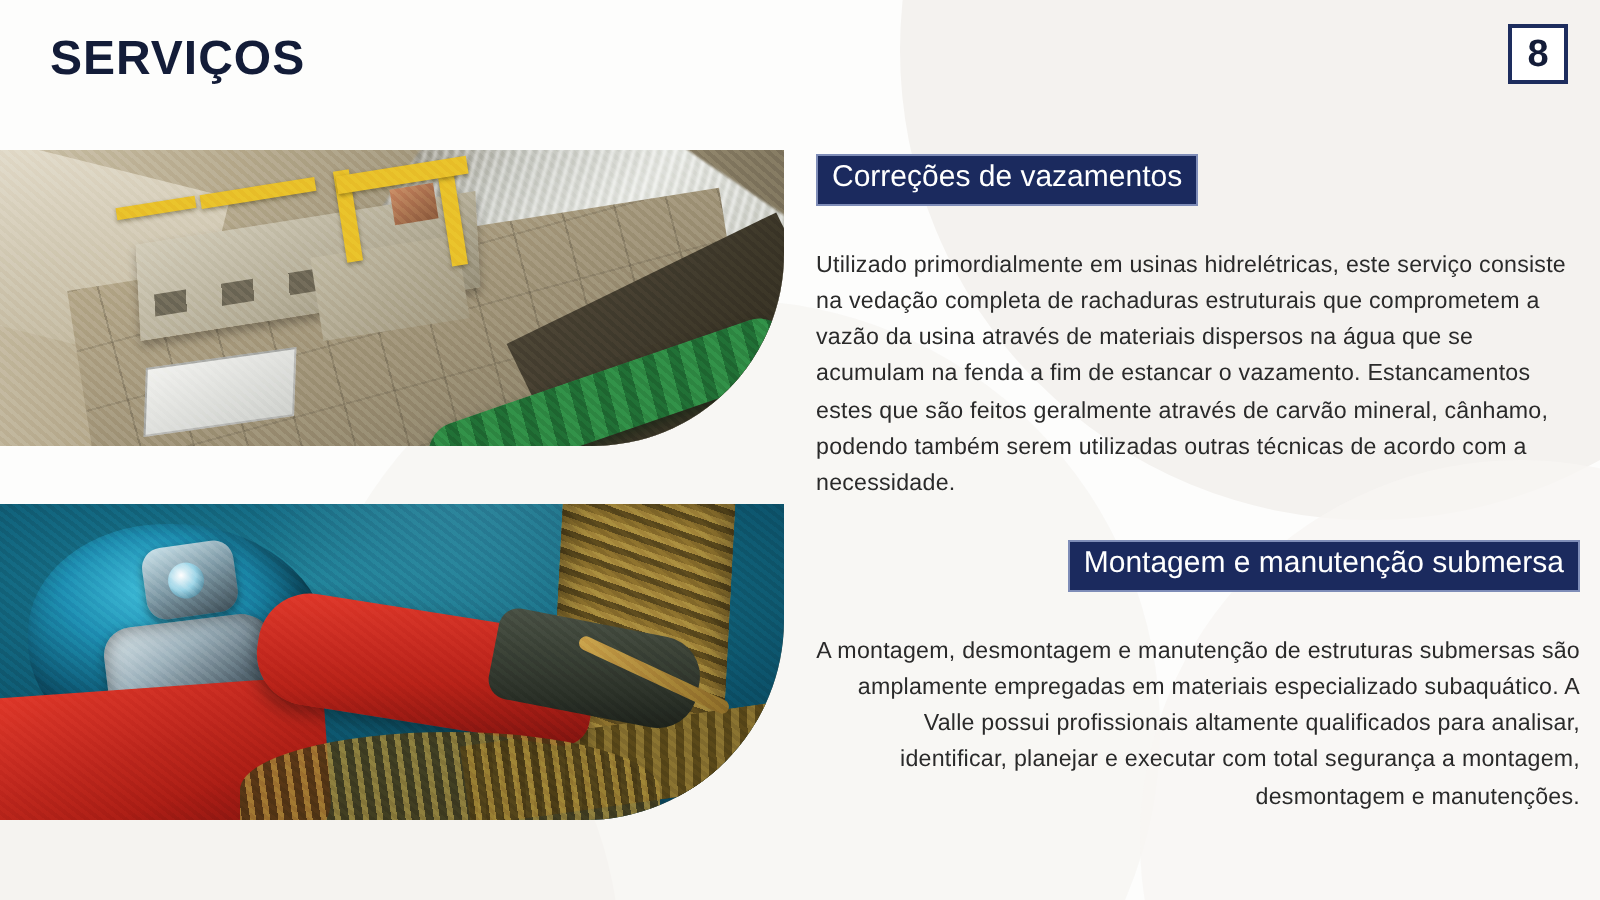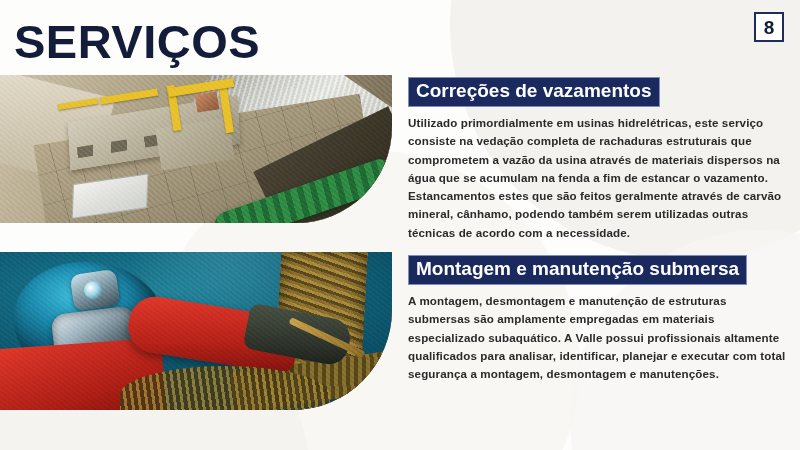--- a/index.html
+++ b/index.html
@@ -60,23 +60,23 @@
     height: 380px;
     border-radius: 50%;
     background: #f7f5f2;
     opacity: .8;
     pointer-events: none;
   }
 
   
   .page-title {
     position: absolute;
-    left: 14px;
+    left: 25px;
     top: 18px;
-    font-size: 47px;
+    font-size: 24px;
     font-weight: 700;
     letter-spacing: .5px;
     color: #131c38;
     line-height: 1;
     z-index: 5;
   }
 
   .page-number-box {
     position: absolute;
     right: 16px;
@@ -358,38 +358,37 @@
     left: 408px;
     width: 382px;
     top: 0;
   }
 
   .section-heading {
     display: inline-block;
     background: #1b2a5e;
     border: 1.5px solid #7f8db8;
     color: #ffffff;
-    font-size: 19px;
-    font-weight: 700;
+    font-size: 15px;
+    font-weight: 400;
     padding: 3px 7px 4px 7px;
     line-height: 1.1;
     white-space: nowrap;
   }
 
   .section-body {
-    margin-top: 7px;
+    margin-top: 21px;
     font-size: 11.6px;
     line-height: 1.58;
     color: #2a2a2a;
     letter-spacing: .01em;
-    font-weight: bold;
   }
 
   .service-1 .text-col { top: 2px; }
-  .service-2 .text-col { top: 3px; }
+  .service-2 .text-col { top: 18px; text-align: right; }
 </style>
 </head>
 <body>
 
 <div class="slide">
 
   <div class="bg-swirl-top"></div>
   <div class="bg-swirl-mid"></div>
   <div class="bg-swirl-bottom"></div>
   <div class="bg-swirl-right"></div>

